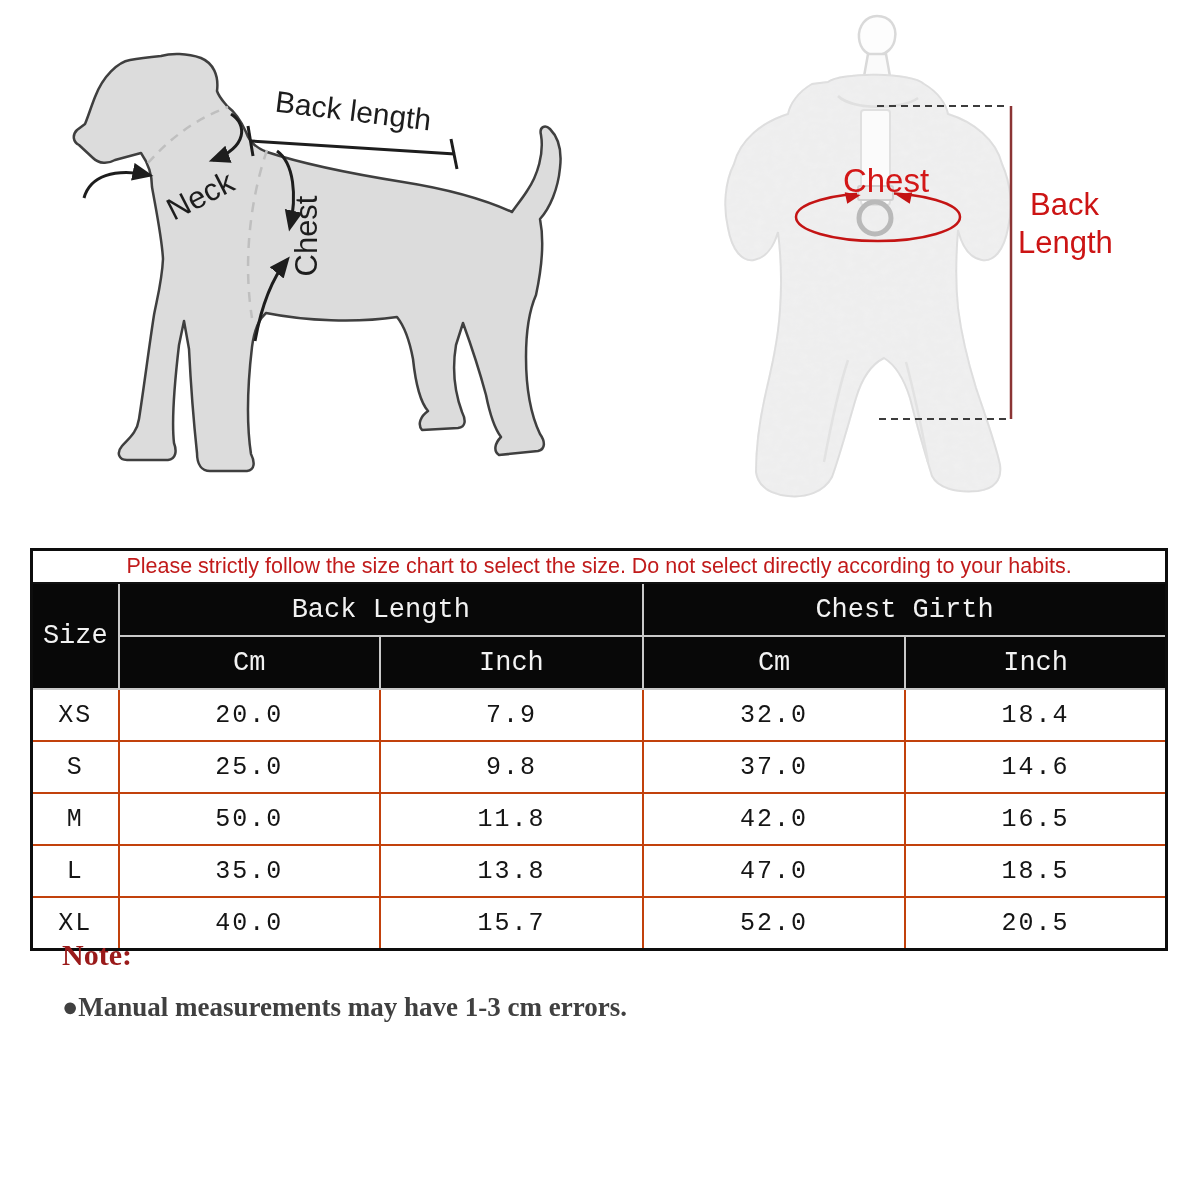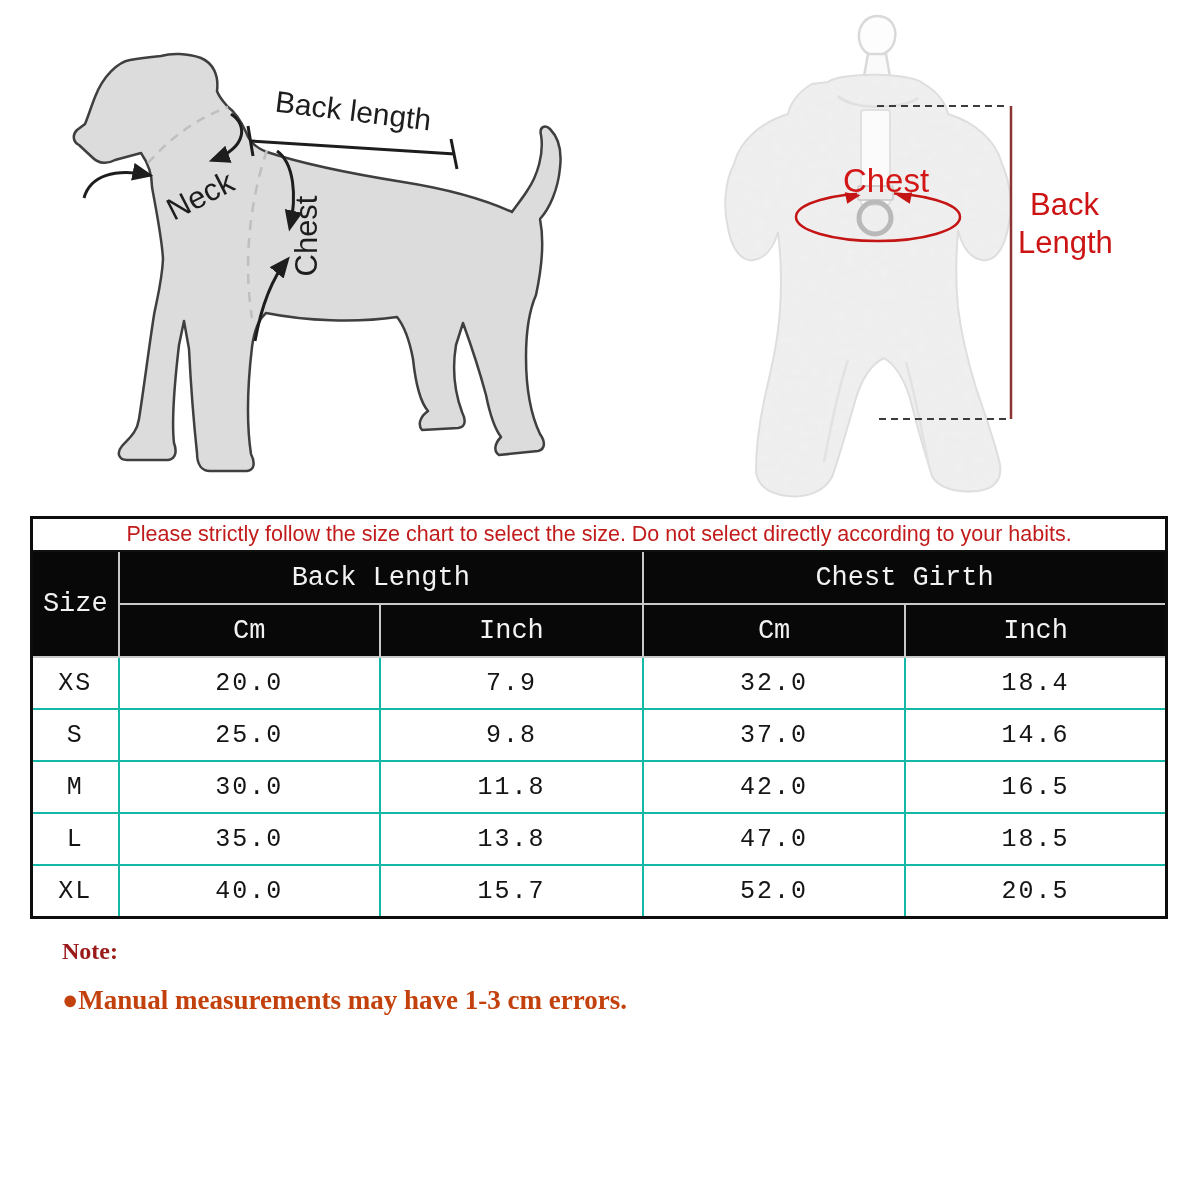--- a/index.html
+++ b/index.html
@@ -4,21 +4,21 @@
 <style>
   html,body{margin:0;padding:0;background:#ffffff;}
   .canvas{
     position:relative;width:1200px;height:1200px;background:#ffffff;overflow:hidden;
     font-family:"Liberation Sans", sans-serif;
   }
   
   .diagrams{position:absolute;left:0;top:0;width:1200px;height:530px;}
   
   .size-table{
-    position:absolute;left:30px;top:516px;width:1138px;
+    position:absolute;left:30px;top:548px;width:1138px;
     border-collapse:collapse;table-layout:fixed;
     border:3px solid #0d0d0d;
   }
   .size-table td,.size-table th{overflow:hidden;}
   .notice-row td{
     height:29px;background:#ffffff;color:#c11b1b;
     font-family:"Liberation Sans", sans-serif;font-size:21.5px;
     text-align:center;vertical-align:middle;
     border:2px solid #111111;white-space:nowrap;
   }
@@ -27,29 +27,29 @@
     font-family:"Liberation Mono", monospace;font-size:27px;
     text-align:center;vertical-align:middle;
     border:2px solid #c9c9c9;
   }
   .hdr-row1 th{height:49px;}
   .hdr-row2 th{height:49px;}
   .size-table .data-row td{
     height:48px;background:#ffffff;color:#151515;
     font-family:"Liberation Mono", monospace;font-size:25px;letter-spacing:2px;
     text-align:center;vertical-align:middle;
-    border:2px solid #14b8a6;
+    border:2px solid #c2410c;
   }
   
   .notes{
     position:absolute;left:62px;top:938px;width:1080px;
     font-family:"Liberation Serif", serif;font-weight:bold;
   }
-  .notes-title{font-size:24px;color:#9a1a1a;margin:0 0 20px 0;}
-  .note-item{font-size:27px;color:#c2410c;margin:0 0 23px 0;white-space:nowrap;}
+  .notes-title{font-size:30px;color:#9a1a1a;margin:0 0 20px 0;}
+  .note-item{font-size:27px;color:#404040;margin:0 0 23px 0;white-space:nowrap;}
 </style>
 </head>
 <body>
 
 <div class="canvas">
 
   <svg class="diagrams" viewBox="0 0 1200 530" width="1200" height="530">
     <defs>
       <marker id="mb" orient="auto" markerWidth="9" markerHeight="8" refX="5.5" refY="3">
         <path d="M0,0 L7,3 L0,6 Z" fill="#1d1d1d"></path>
@@ -174,21 +174,21 @@
       </tr>
       <tr class="data-row">
         <td>S</td>
         <td>25.0</td>
         <td>9.8</td>
         <td>37.0</td>
         <td>14.6</td>
       </tr>
       <tr class="data-row">
         <td>M</td>
-        <td>30.0</td>
+        <td>50.0</td>
         <td>11.8</td>
         <td>42.0</td>
         <td>16.5</td>
       </tr>
       <tr class="data-row">
         <td>L</td>
         <td>35.0</td>
         <td>13.8</td>
         <td>47.0</td>
         <td>18.5</td>

